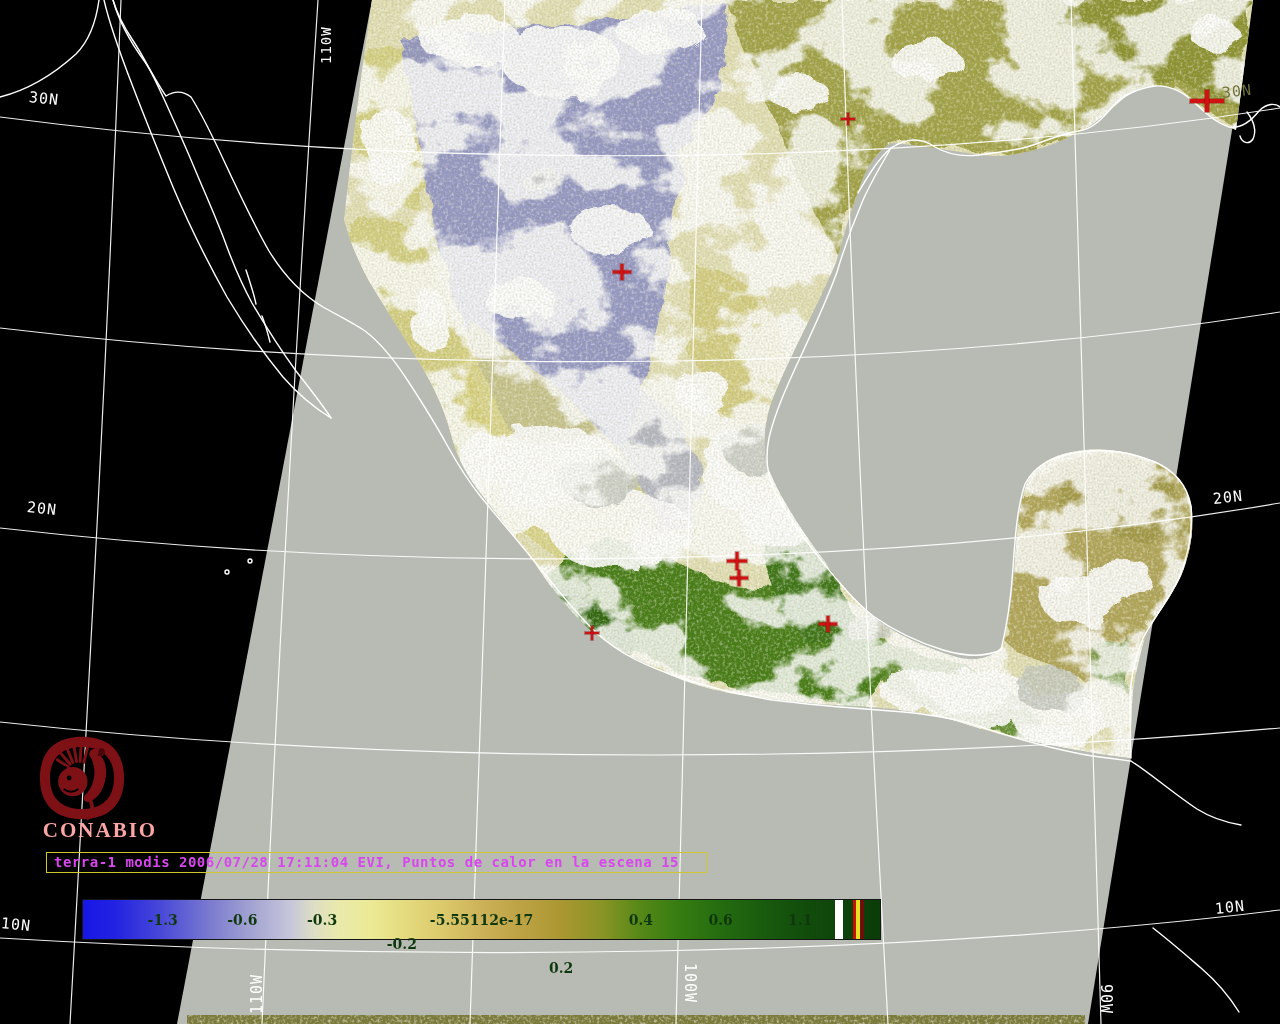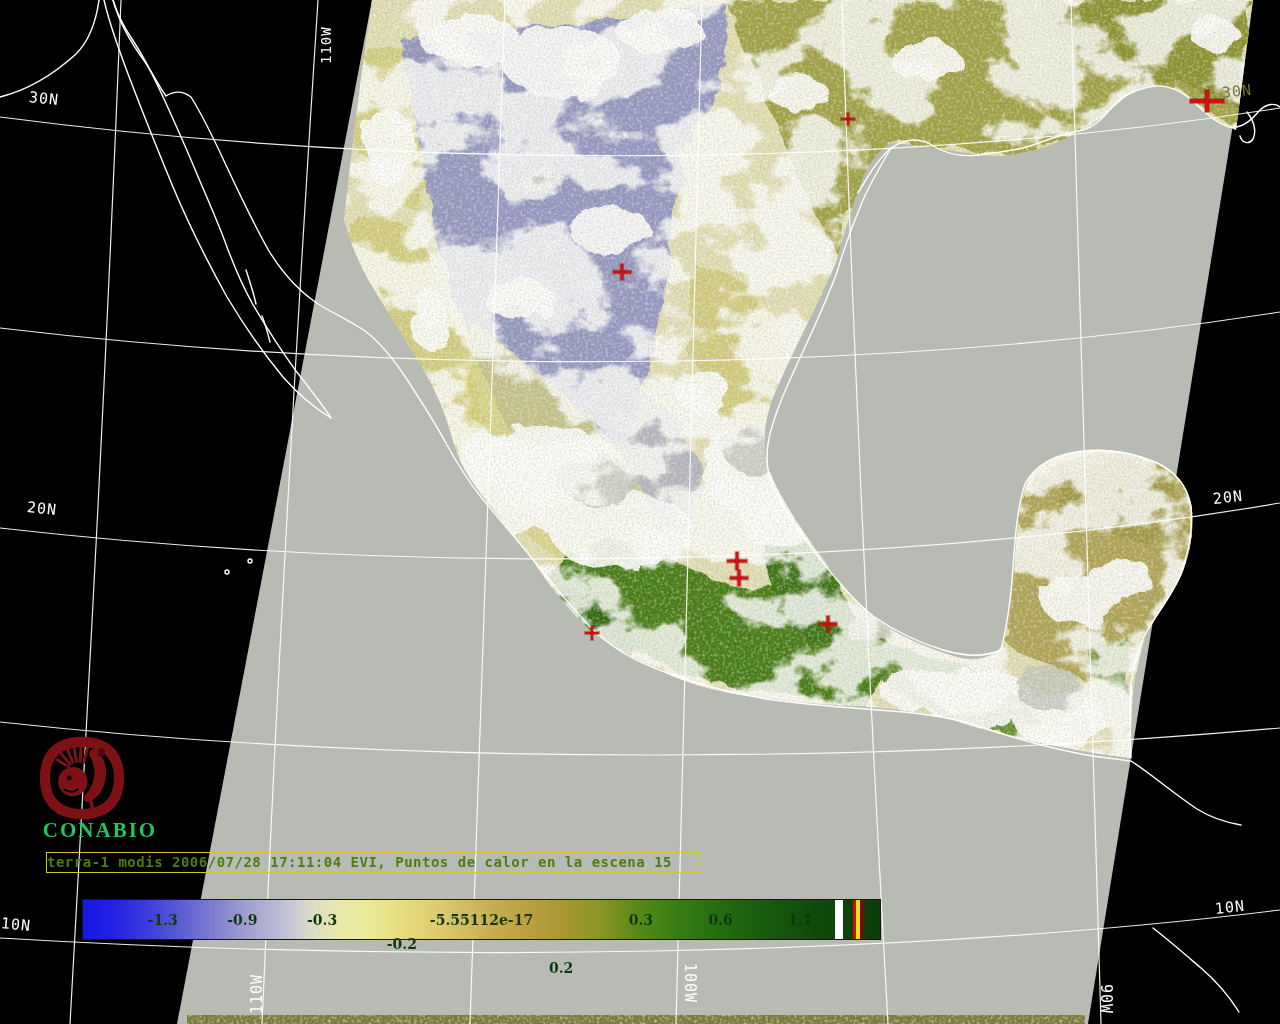--- a/index.html
+++ b/index.html
@@ -10,25 +10,25 @@
         letter-spacing:1px;white-space:nowrap;transform-origin:0 0;}
   .glab.vert{font-size:14px;}
   
   .cross{position:absolute;width:0;height:0;}
   .cross i{position:absolute;left:0;top:0;transform:translate(-50%,-50%);
            background:#d21212;display:block;box-shadow:0 0 0 1px rgba(120,0,0,.35);}
   
   #logo{position:absolute;left:36px;top:735px;width:92px;height:86px;}
   #logo-text{position:absolute;left:30px;top:818px;width:140px;text-align:center;
              font-family:"Liberation Serif","DejaVu Serif",serif;font-weight:bold;
-             font-size:21px;color:#22c55e;letter-spacing:2px;}
+             font-size:21px;color:#fca5a5;letter-spacing:2px;}
   
   #titlebox{position:absolute;left:46px;top:852px;width:652px;height:19px;
-            border:1px solid #cfc72e;color:#4d7c0f;font:bold 14px/19px "DejaVu Sans Mono",monospace;
-            white-space:nowrap;letter-spacing:0.5px;}
+            border:1px solid #cfc72e;color:#d946ef;font:bold 14px/19px "DejaVu Sans Mono",monospace;
+            padding-left:7px;white-space:nowrap;letter-spacing:0.5px;}
   
   #colorbar{position:absolute;left:82px;top:899px;width:797px;height:39px;
             border:1px solid #161616;
             background:linear-gradient(to right,
               #1717e6 0%, #2222e2 4%, #4a4ad8 10%, #7b7bd0 16%, #a2a2d2 21%,
               #c6c6da 26%, #dedec4 29%, #e9e9ac 32%, #ecea96 36%, #e5dc80 40%,
               #dcca6c 45%, #ccb258 50%, #bda244 55%, #ab9732 60%, #8a9526 65%,
               #558817 70%, #357c12 75%, #256c10 80%, #1a5c0e 85%, #124e0c 90%,
               #0d420a 96%, #0b3c09 100%);}
   .cb-label{position:absolute;top:50%;transform:translate(-50%,-50%);
@@ -231,23 +231,23 @@
   <div id="titlebox">
     <span>terra-1 modis 2006/07/28 17:11:04 EVI, Puntos de calor en la escena 15</span>
   </div>
 
   <div id="colorbar">
     <div class="cb-stripe" style="left:94.4%;width:0.9%;background:#ffffff;"></div>
     <div class="cb-stripe" style="left:96.6%;width:0.35%;background:#c41100;"></div>
     <div class="cb-stripe" style="left:96.95%;width:0.6%;background:#e8e020;"></div>
     <div class="cb-stripe" style="left:97.55%;width:0.45%;background:#6e0e08;"></div>
     <span class="cb-label" style="left: 10%;">-1.3</span>
-    <span class="cb-label" style="left: 20%;">-0.9</span>
+    <span class="cb-label" style="left: 20%;">-0.6</span>
     <span class="cb-label" style="left: 30%;">-0.3</span>
     <span class="cb-label" style="left: 40%; margin-top: 24px;">-0.2</span>
     <span class="cb-label" style="left: 50%;">-5.55112e-17</span>
     <span class="cb-label" style="left: 60%; margin-top: 48px;">0.2</span>
-    <span class="cb-label" style="left: 70%;">0.3</span>
+    <span class="cb-label" style="left: 70%;">0.4</span>
     <span class="cb-label" style="left: 80%; text-align: center;">0.6</span>
     <span class="cb-label" style="left: 90%;">1.1</span>
   </div>
 
 </div>
 
 </body></html>

